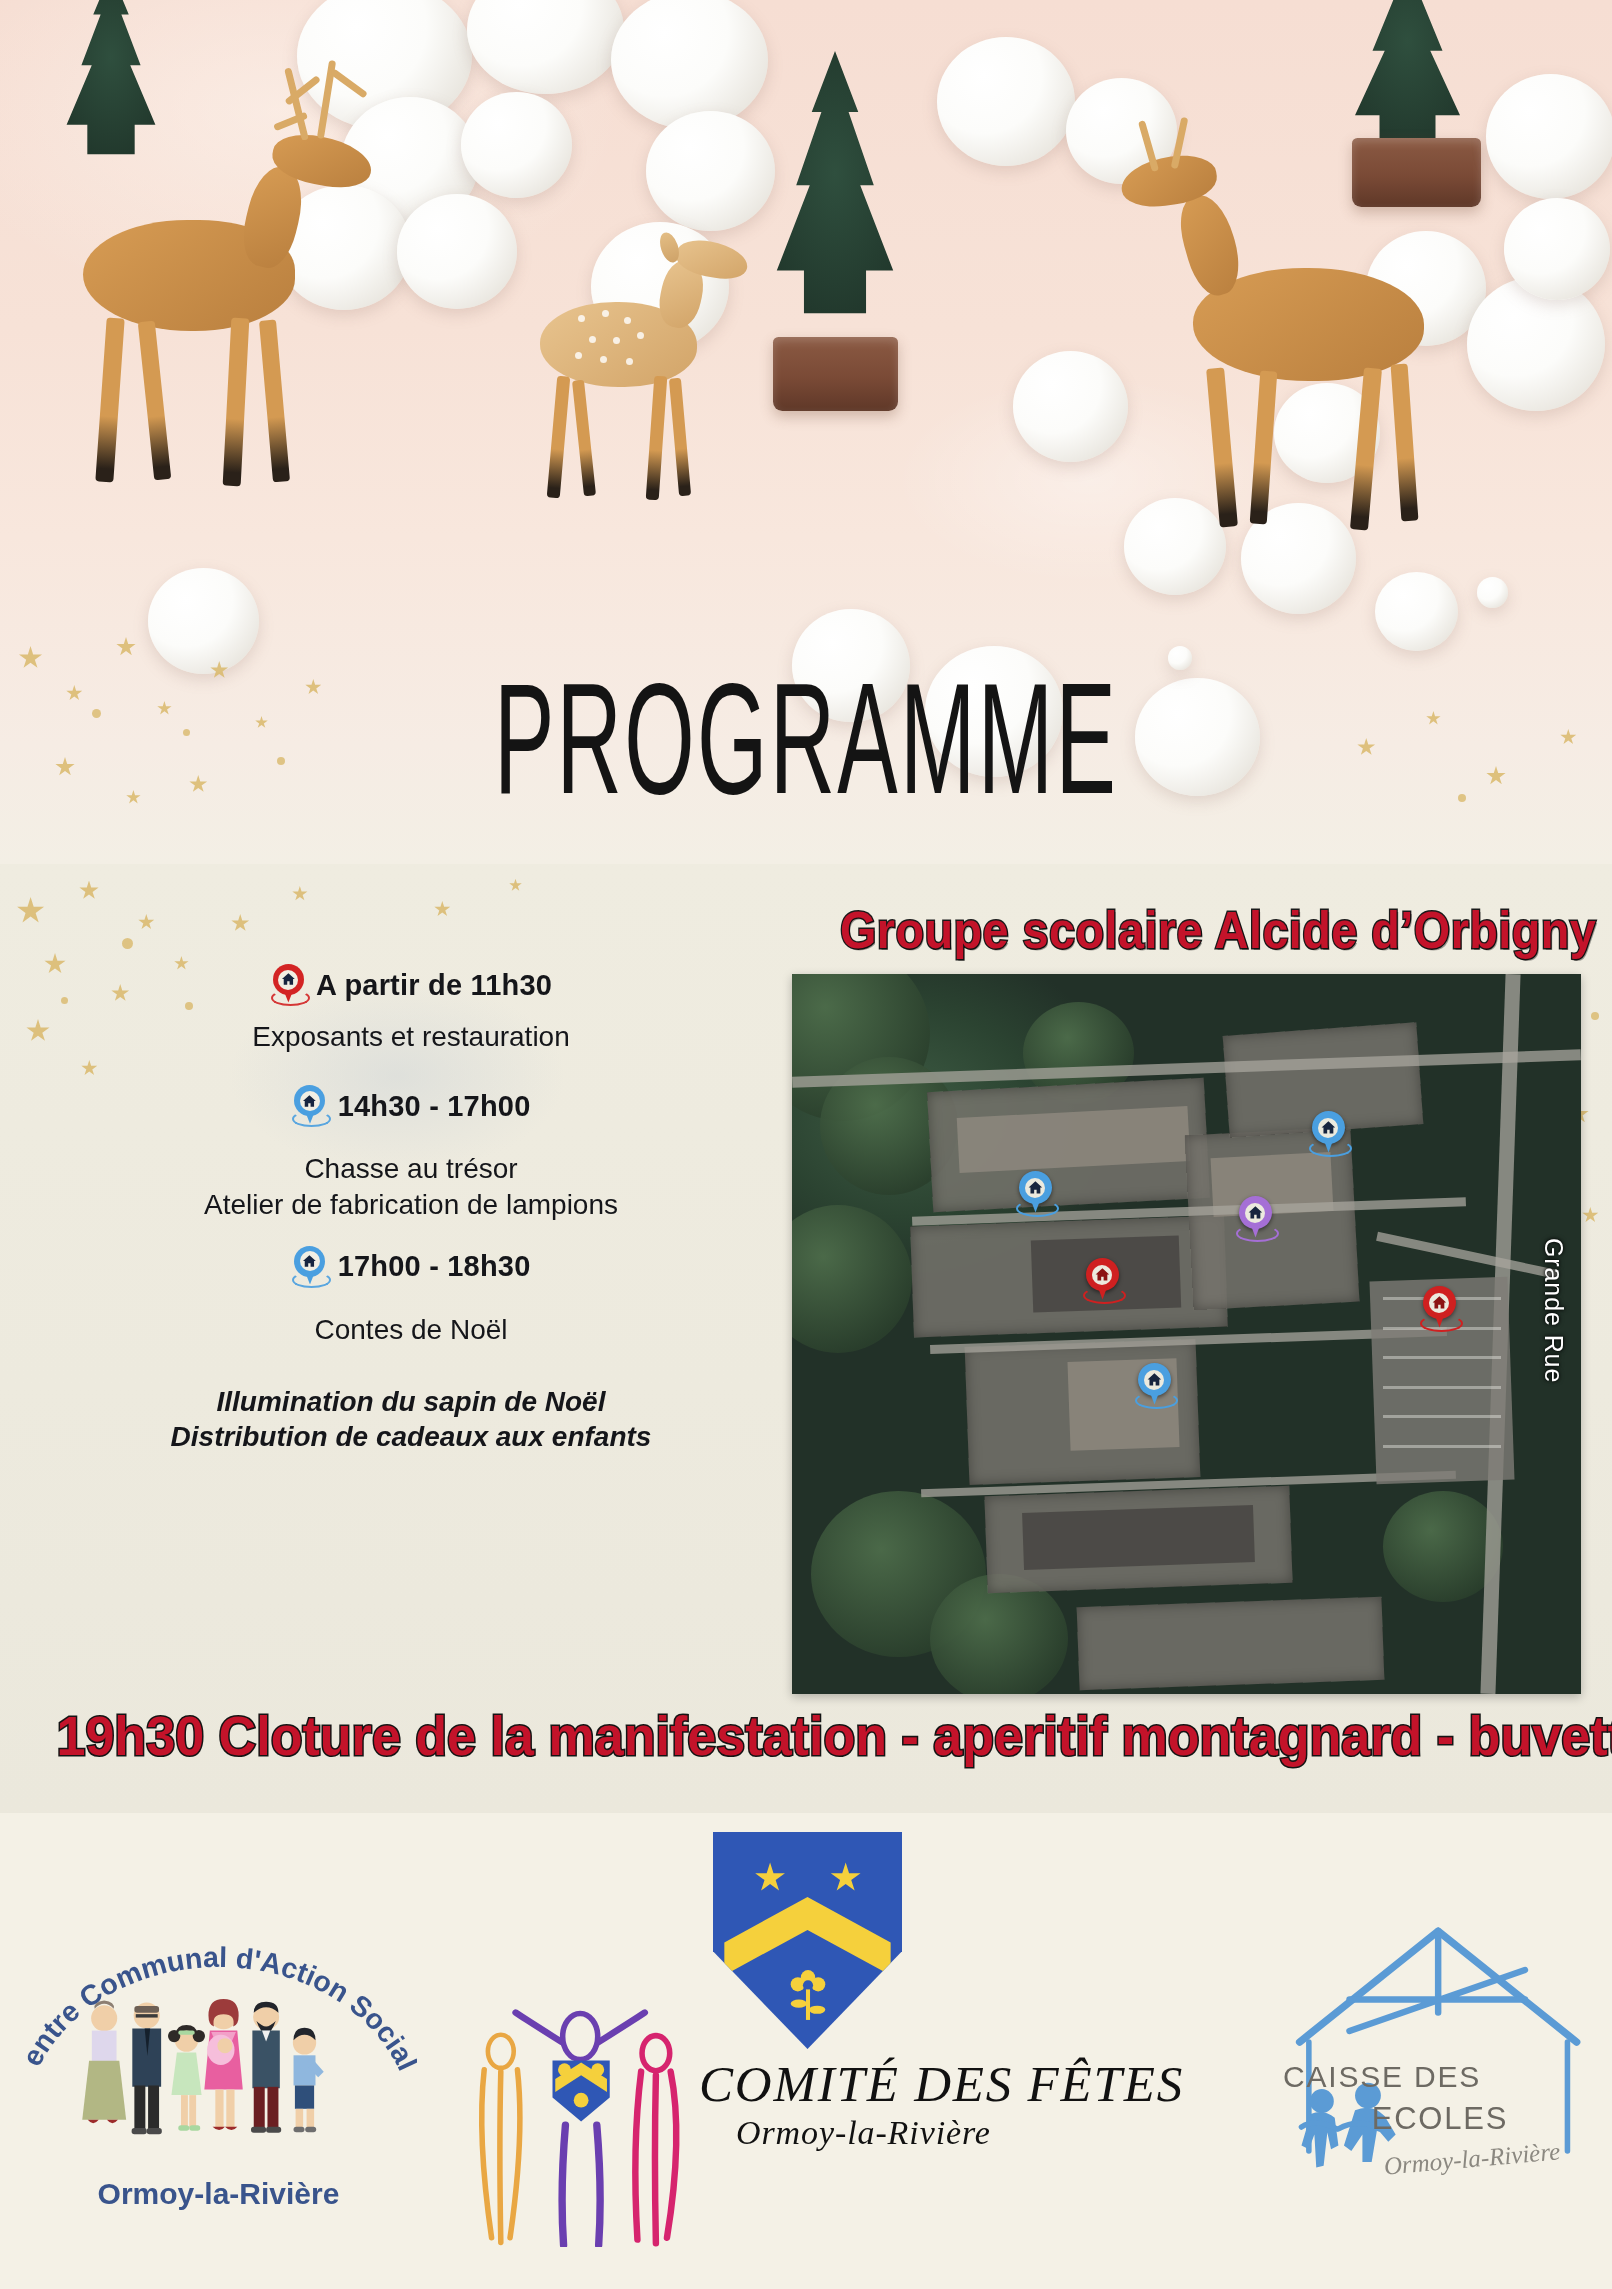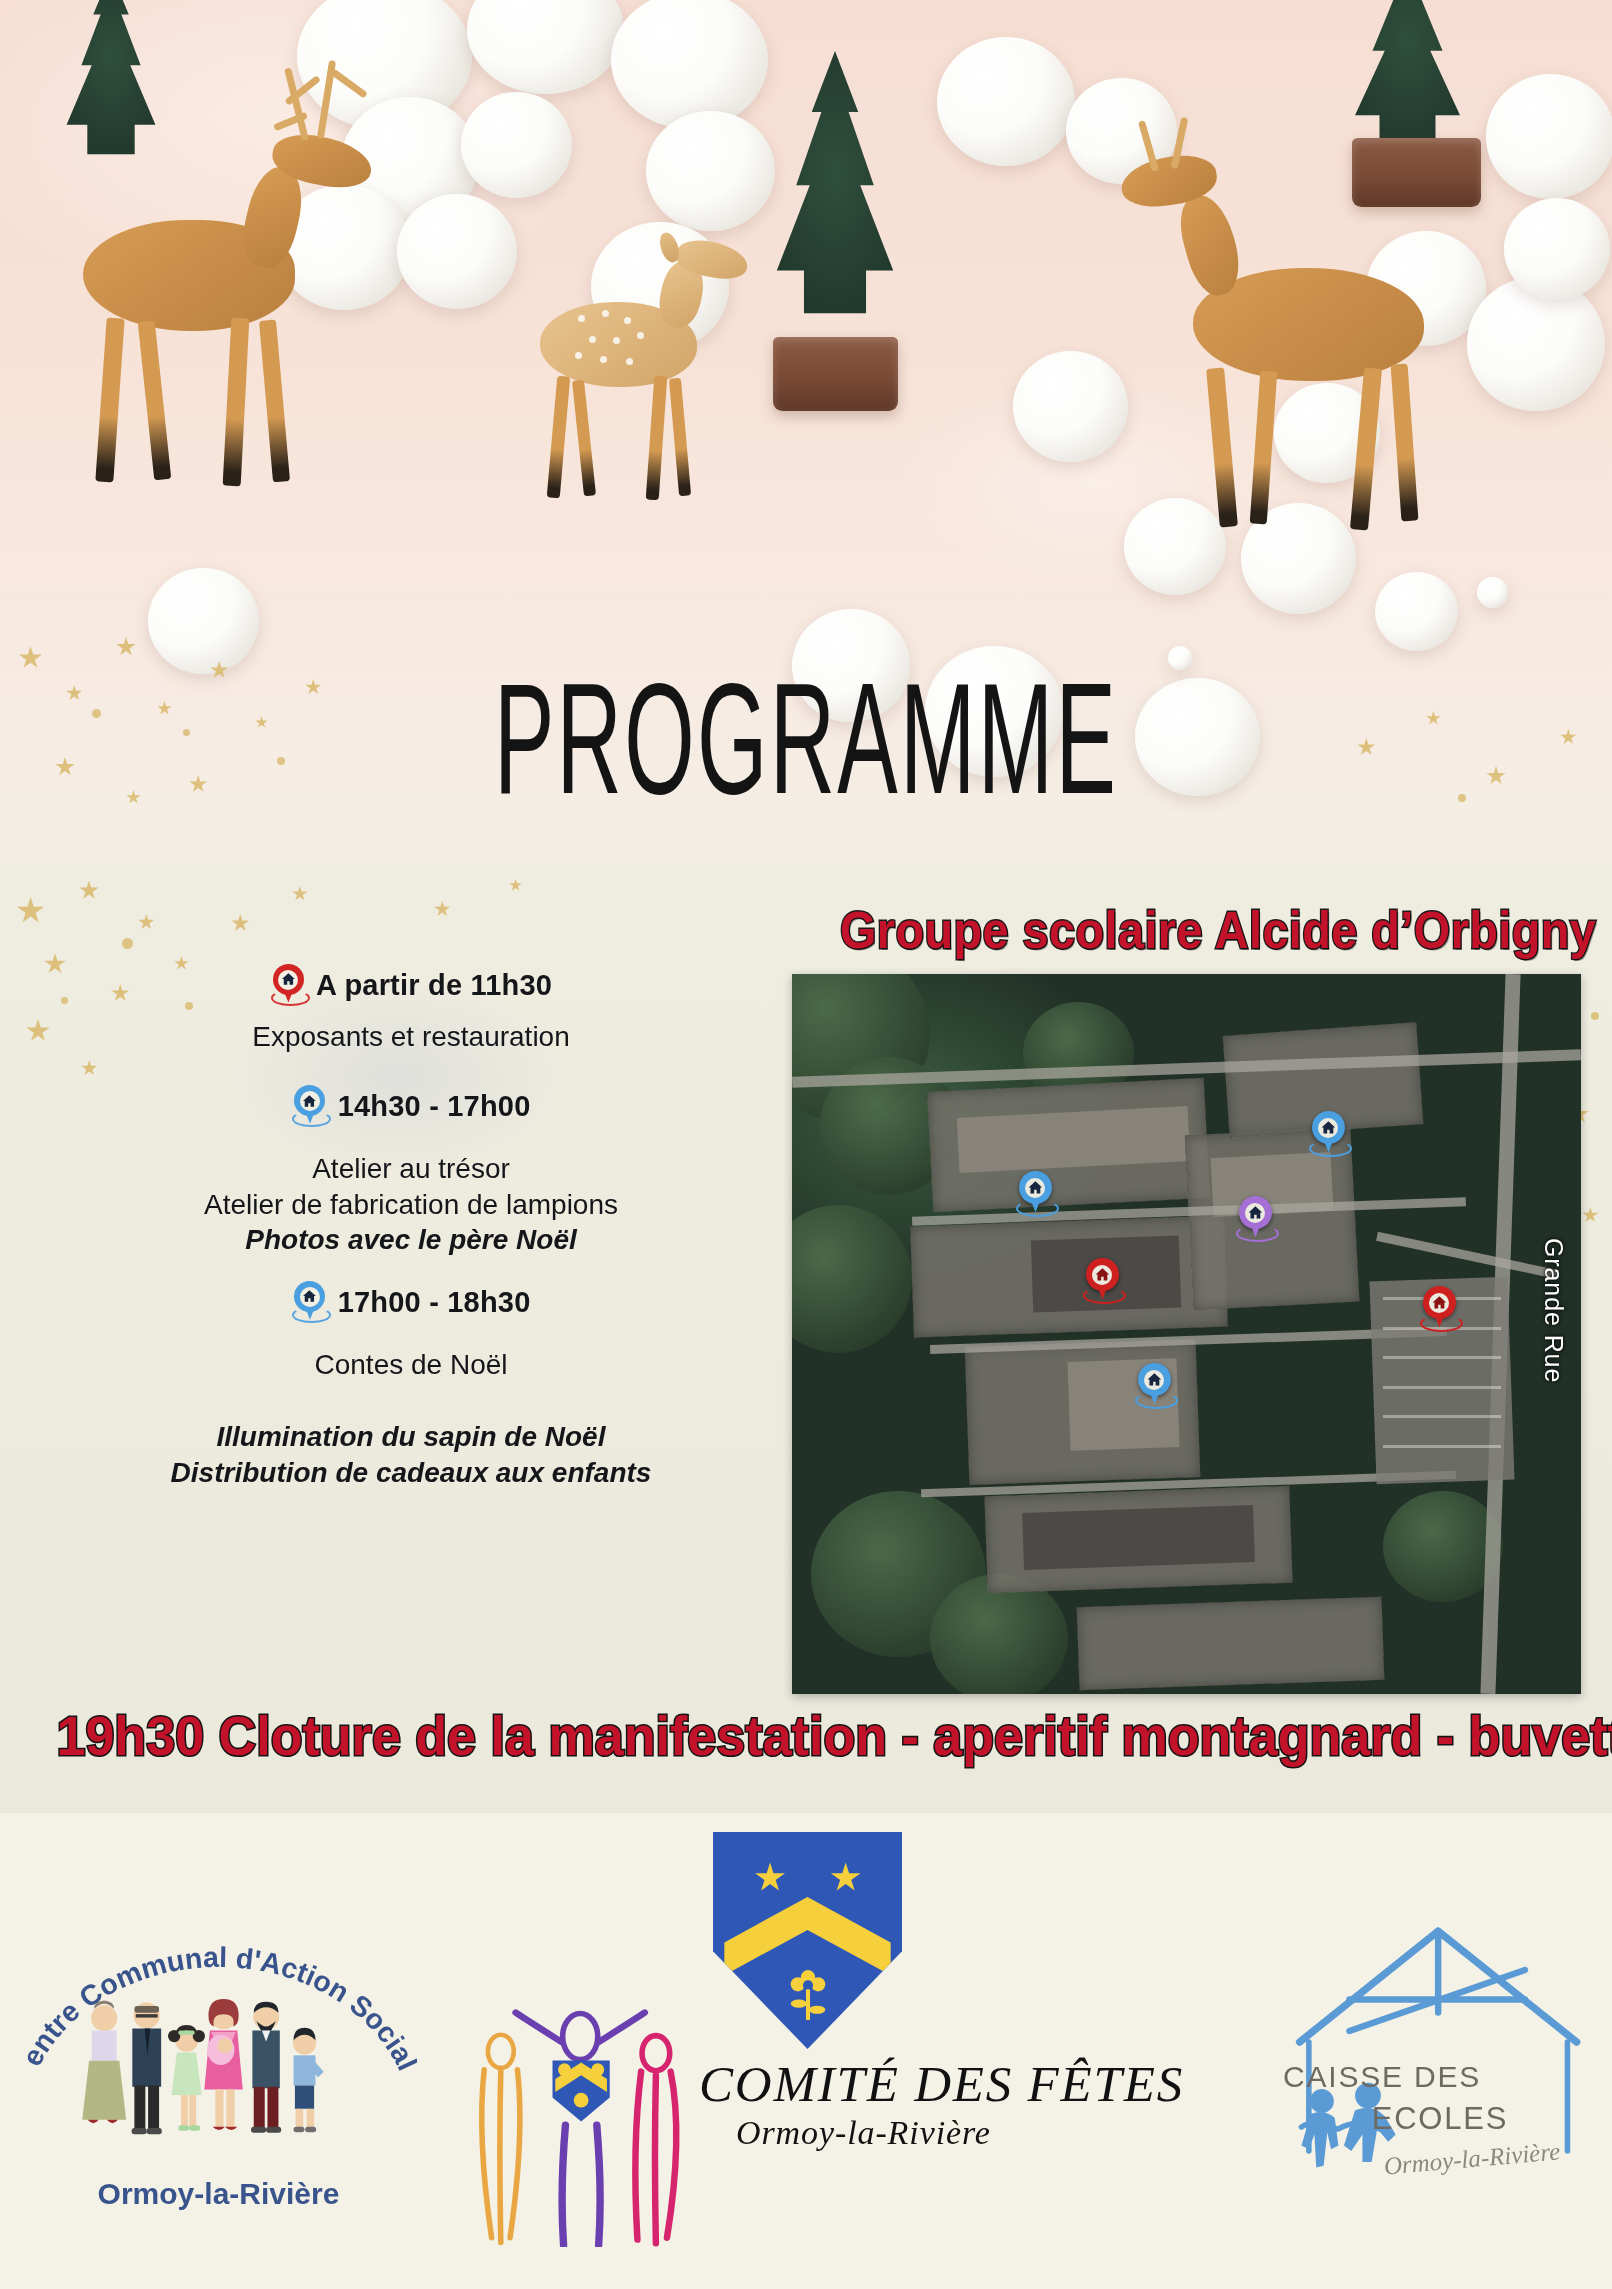--- a/index.html
+++ b/index.html
@@ -402,23 +402,22 @@
           <span class="tail"></span>
           <span class="hole"></span>
         <svg class="house" viewBox="0 0 24 24" fill="currentColor">
             <path d="M12 2 1 12h3v10h6v-6h4v6h6V12h3z"></path>
           </svg>
         <span class="ring"></span>
       </span>
       <span>14h30 - 17h00</span>
     </div>
     <div class="gap-m"></div>
-    <div class="sched-line">Atelier au trésor</div>
+    <div class="sched-line">Chasse au trésor</div>
     <div class="sched-line">Atelier de fabrication de lampions</div>
-    <div class="sched-line em">Photos avec le père Noël</div>
 
     <div class="gap-m"></div>
 
     <div class="sched-head">
       <span class="pin" style="color:#4a9fe0;">
         <span class="head"></span>
           <span class="tail"></span>
           <span class="hole"></span>
         <svg class="house" viewBox="0 0 24 24" fill="currentColor">
             <path d="M12 2 1 12h3v10h6v-6h4v6h6V12h3z"></path>

